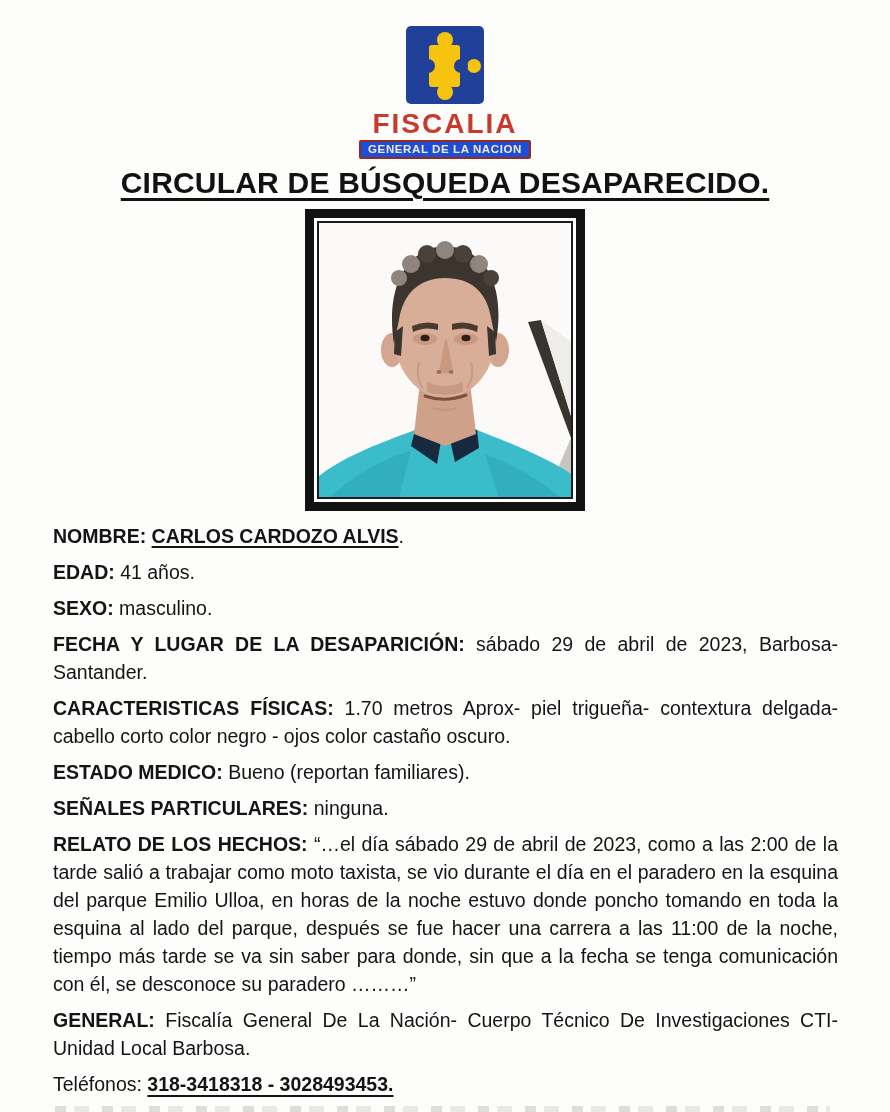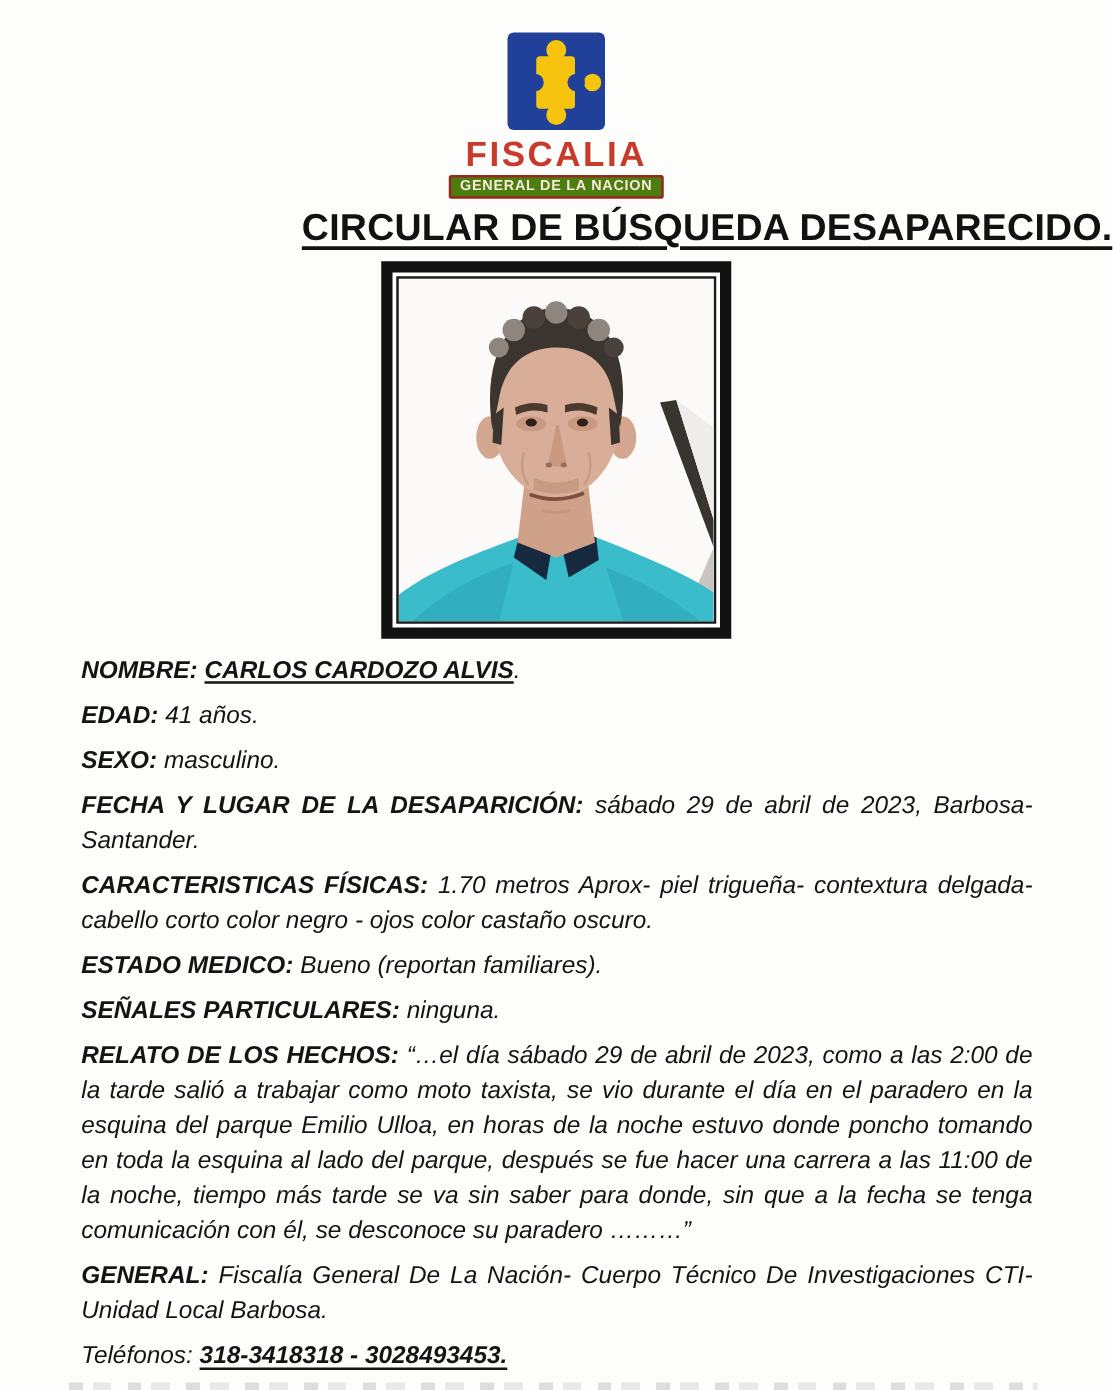--- a/index.html
+++ b/index.html
@@ -11,46 +11,46 @@
   }
   
   .logo-block{padding-top:23px;text-align:center;}
   .emblem{display:block;margin:0 auto;width:80px;height:84px;}
   .brand{
     font-size:28px;font-weight:700;color:#c83a2c;letter-spacing:2px;
     line-height:1.05;margin-top:2px;
   }
   .brand-sub-wrap{margin-top:1px;}
   .brand-sub{
-    display:inline-block;background:#4d7c0f;border:2px solid #97291e;
+    display:inline-block;background:#1d4ed8;border:2px solid #97291e;
     color:#f7e9dc;font-size:11.5px;font-weight:700;letter-spacing:.6px;
     padding:1px 7px 2px;border-radius:2px;
   }
   
   h1.doc-title{
-    margin:7px 0 0;text-align:right;
+    margin:7px 0 0;text-align:center;
     font-size:30px;font-weight:700;color:#121212;letter-spacing:.2px;
     text-decoration:underline;text-decoration-thickness:3px;text-underline-offset:5px;
   }
   
   .photo-frame{
     width:280px;height:302px;margin:9px auto 0;box-sizing:border-box;
     border:9px solid #121212;background:#fff;padding:3px;
   }
   .photo-inner{
     width:100%;height:100%;box-sizing:border-box;
     border:2px solid #1c1c1c;overflow:hidden;background:#fbfbf9;
   }
   .photo-inner svg{display:block;width:100%;height:100%;}
   
   .content{
     margin:11px 52px 0 53px;
     font-size:19.5px;line-height:28px;text-align:justify;
   }
-  .content p{margin:0 12px 8px;font-style:italic;}
+  .content p{margin:0 0 8px;}
   .lbl{font-weight:700;}
   .name-u{font-weight:700;text-decoration:underline;text-decoration-thickness:2px;text-underline-offset:3px;}
   .tel-u{font-weight:700;text-decoration:underline;text-decoration-thickness:2px;text-underline-offset:4px;}
   
   .cutoff{
     position:absolute;left:55px;right:60px;bottom:0;height:6px;opacity:.4;
     background:repeating-linear-gradient(90deg,
       rgba(110,110,110,.55) 0 11px, rgba(110,110,110,0) 11px 19px,
       rgba(140,140,140,.45) 19px 34px, rgba(140,140,140,0) 34px 47px);
   }

